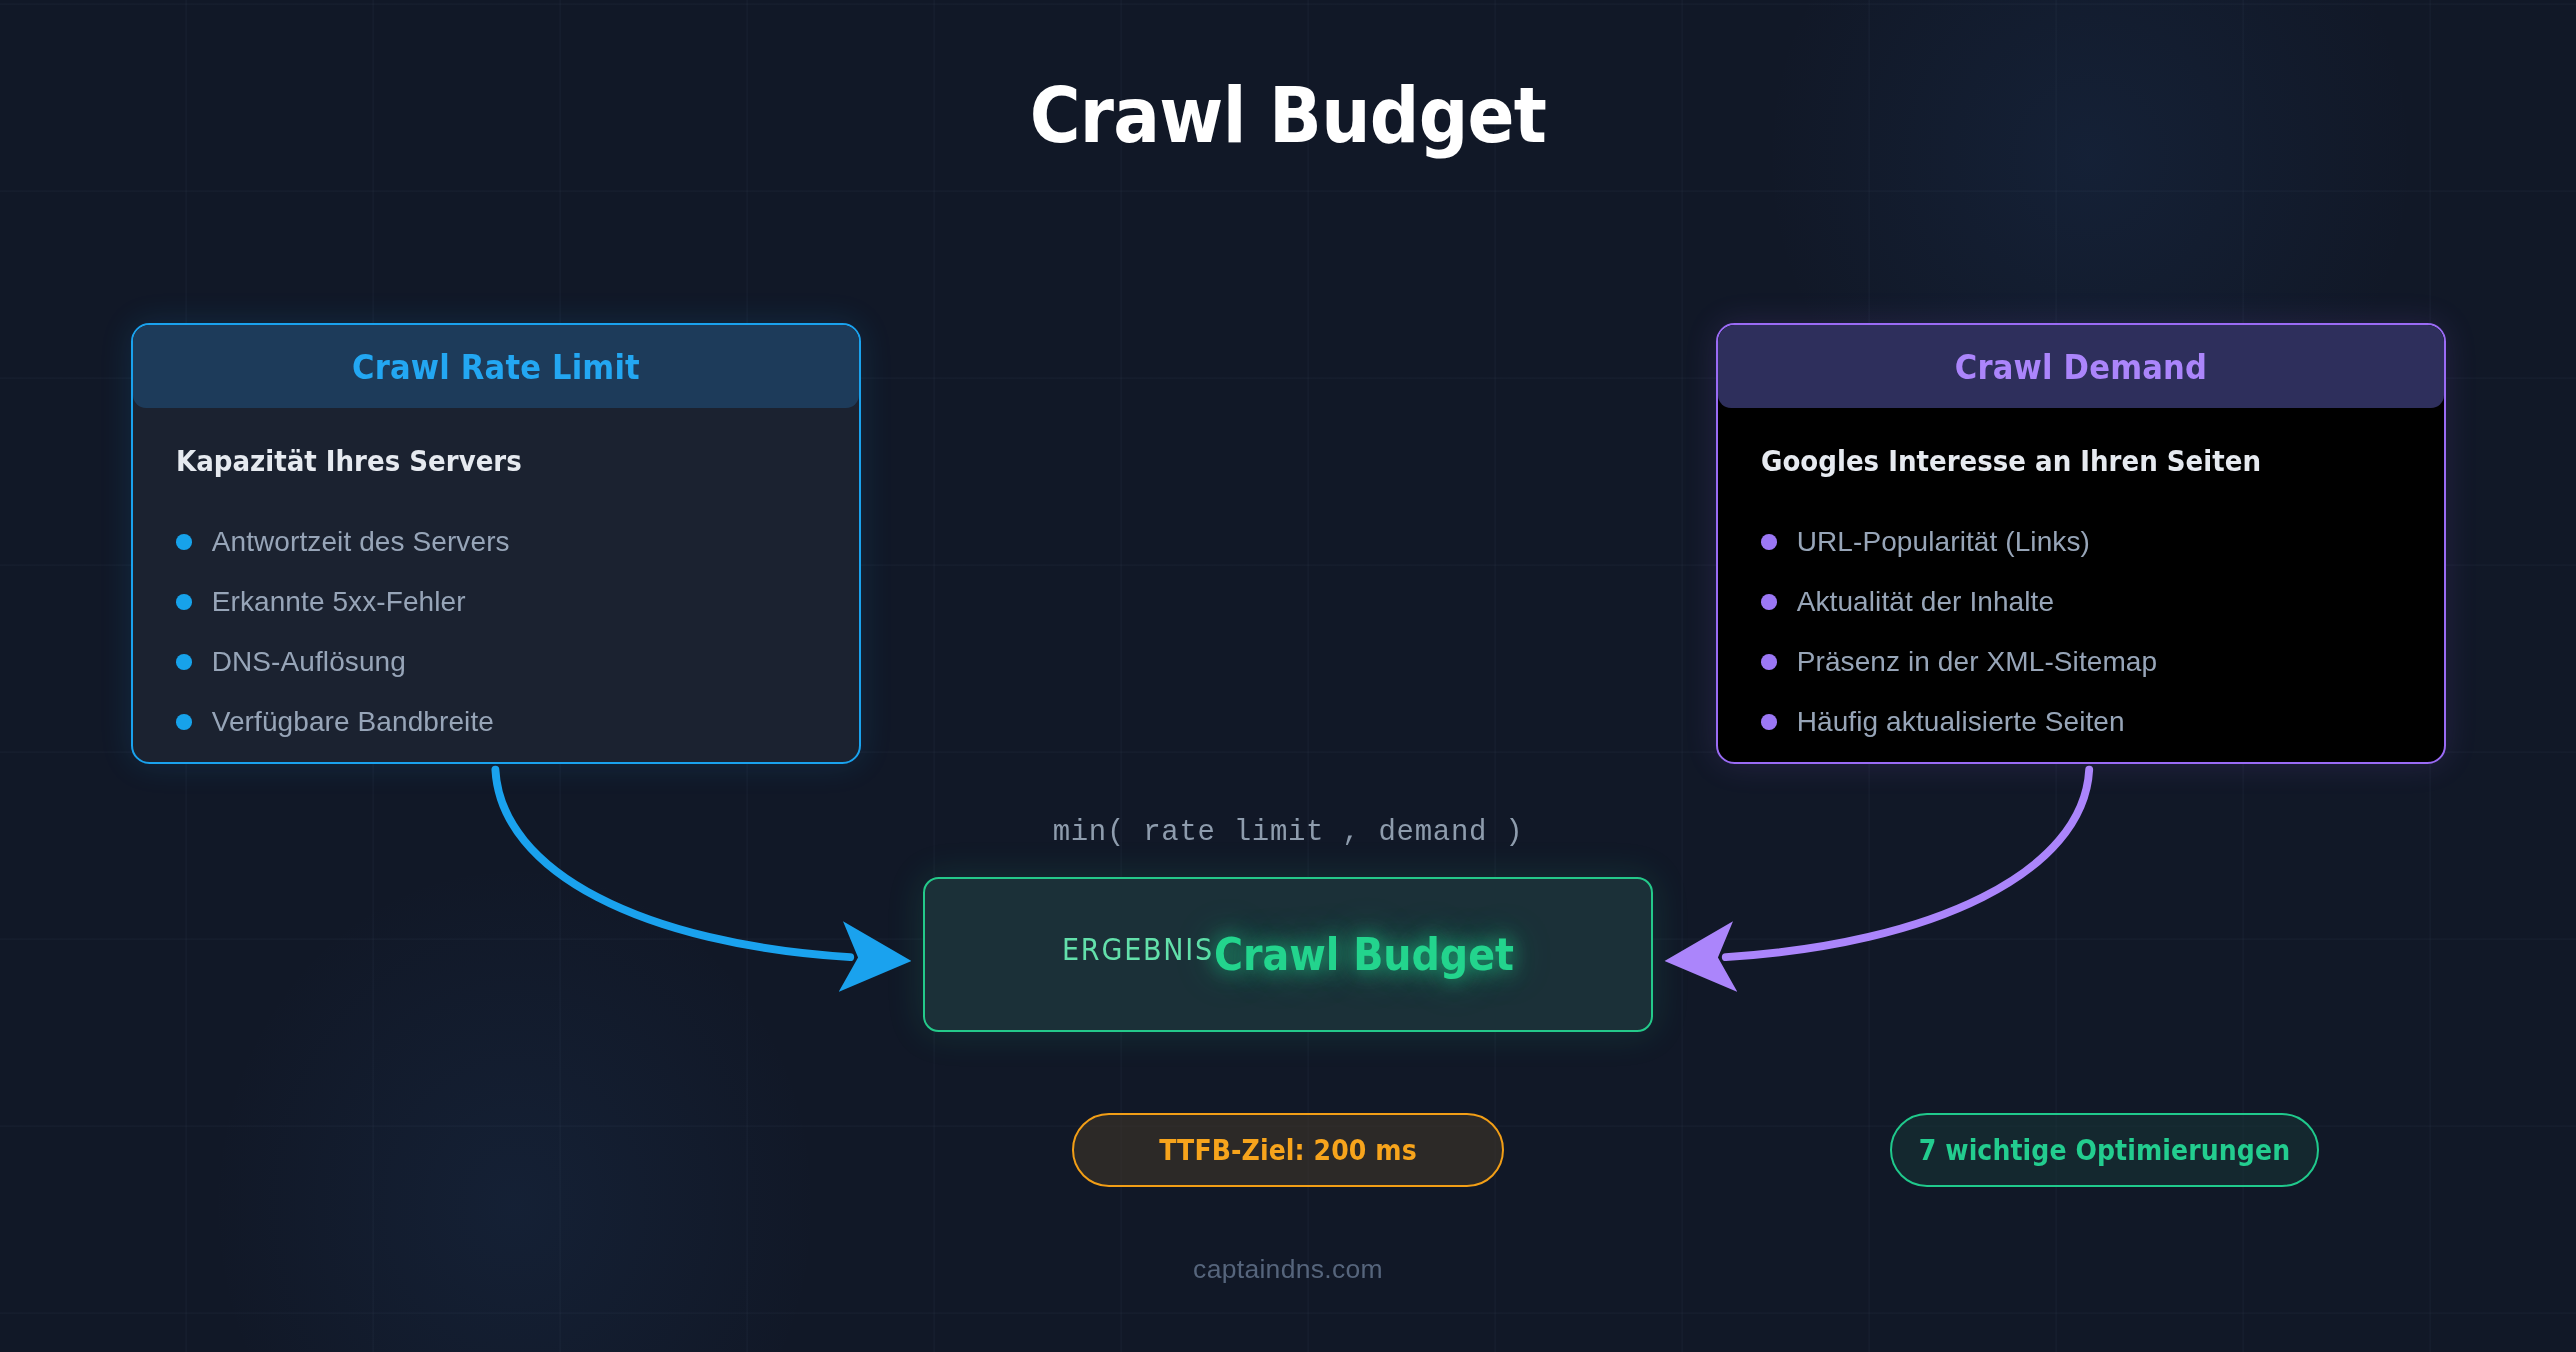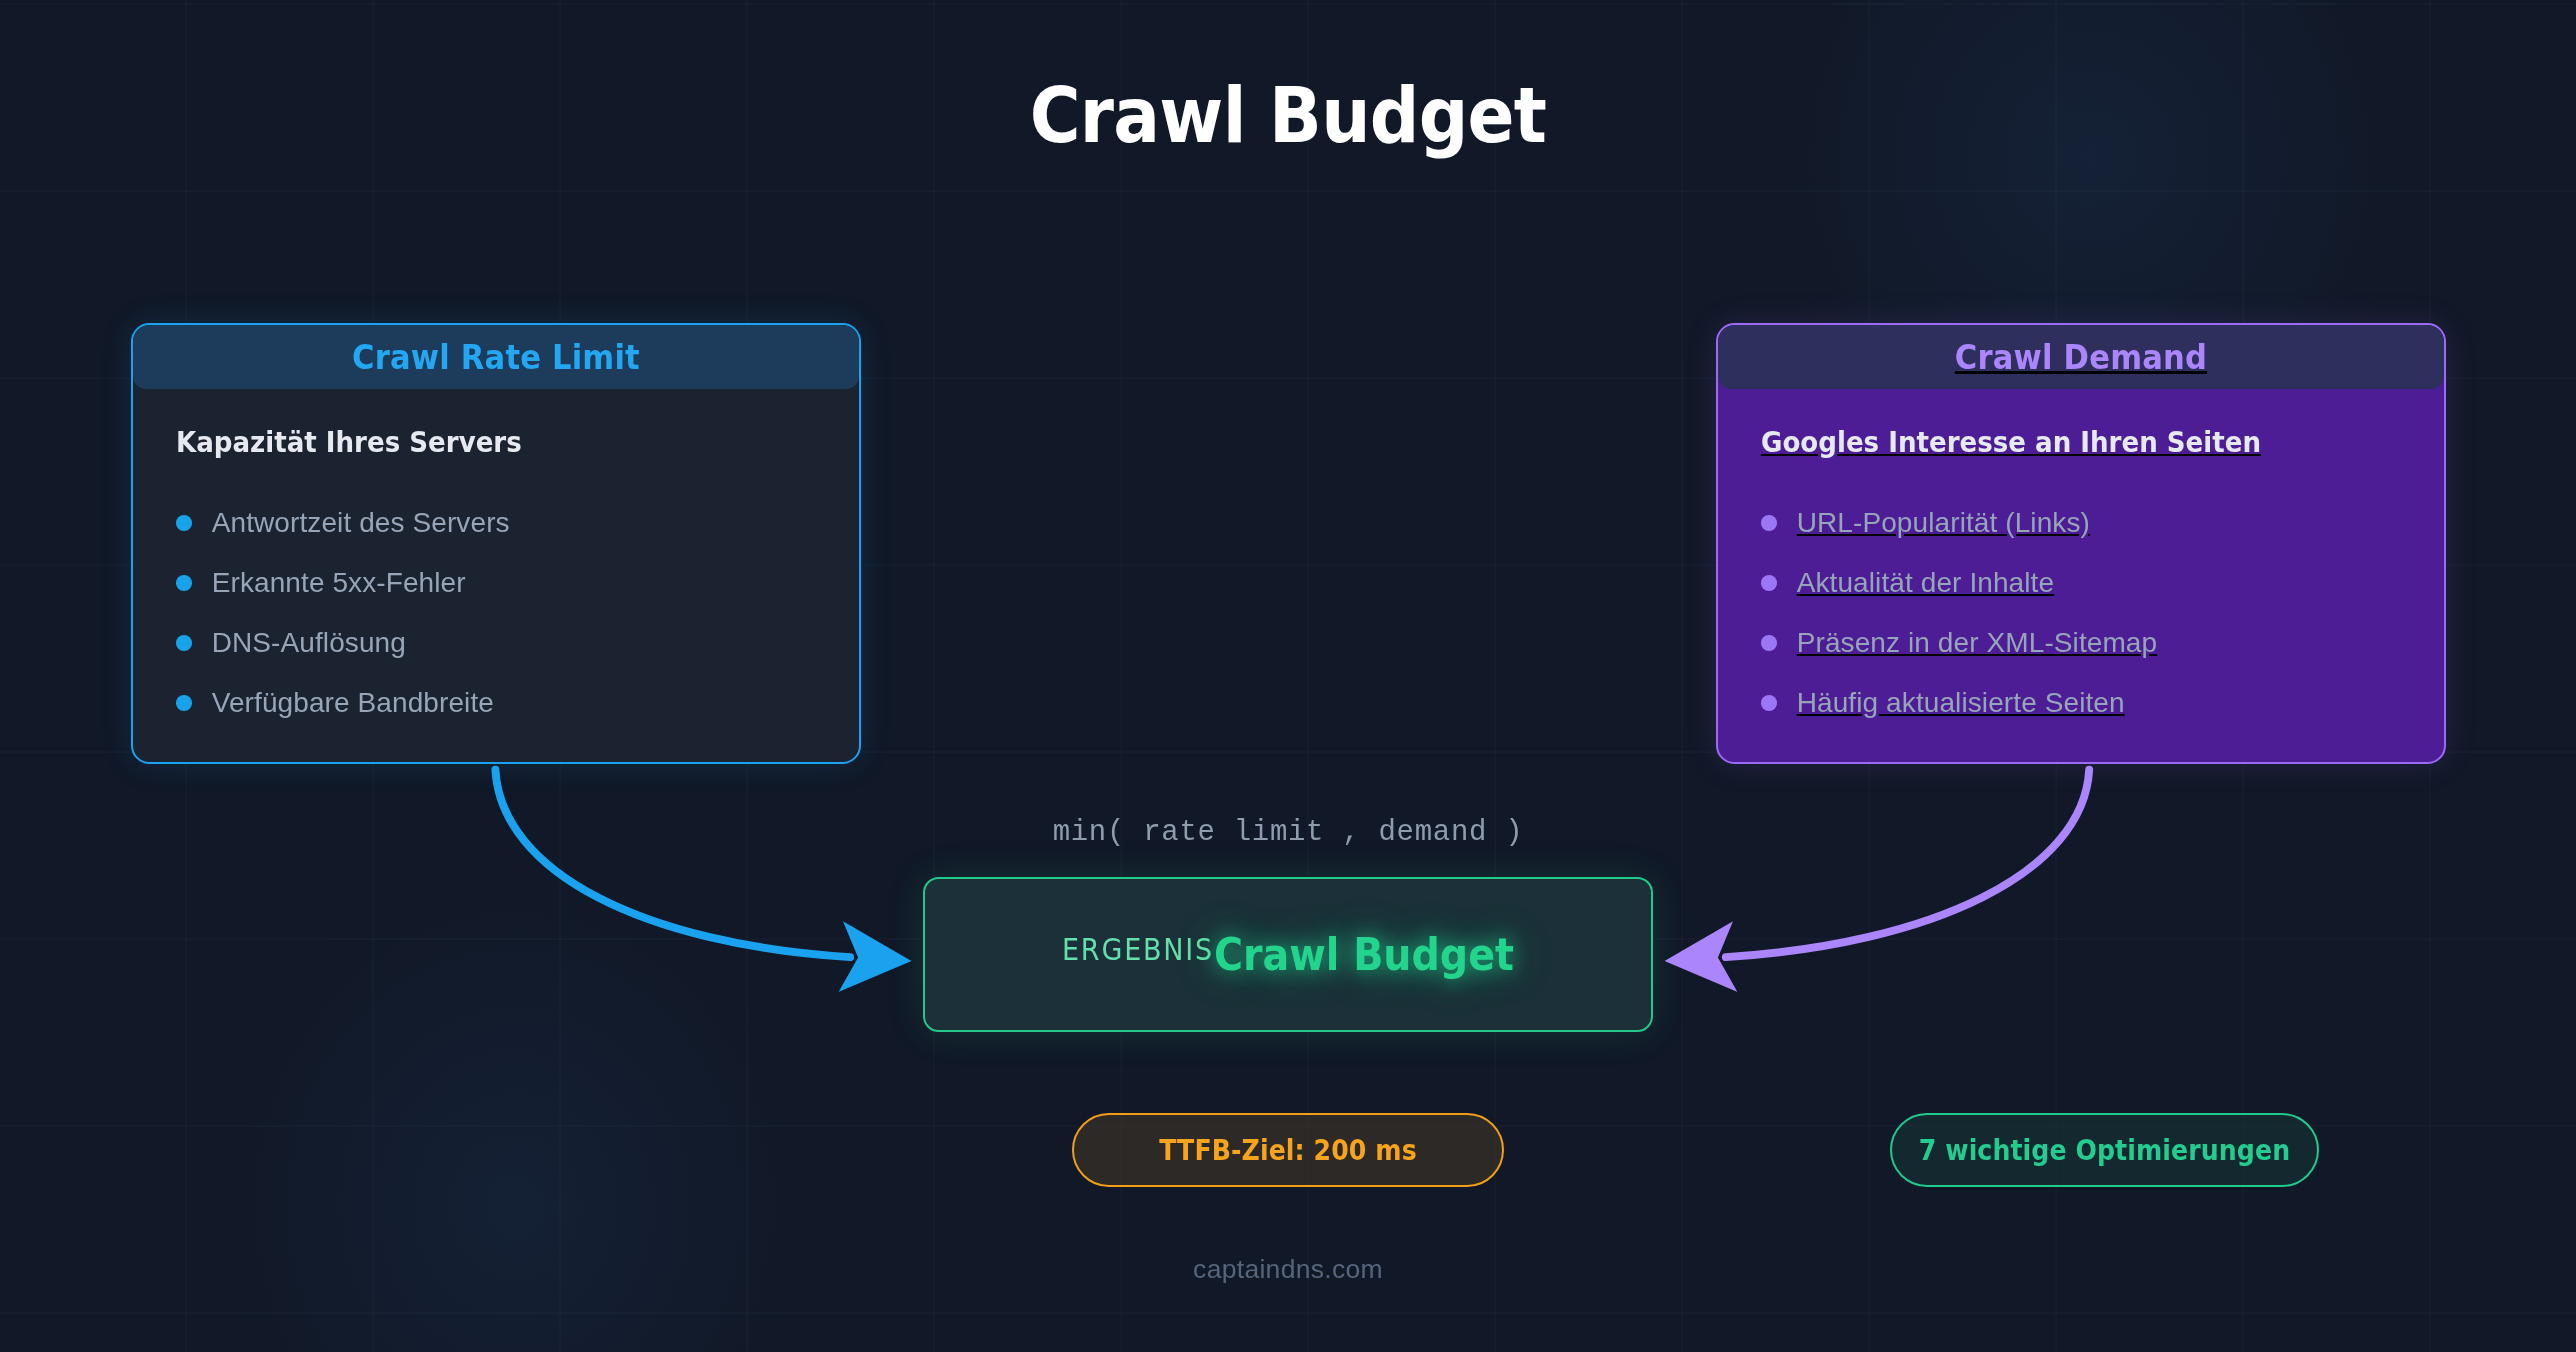--- a/index.html
+++ b/index.html
@@ -82,27 +82,26 @@
     overflow:hidden;
   }
   .card-blue{
     left:131px; top:323px;
     background:#1b2230;
     border:2.9px solid #1aa2ee;
     box-shadow:0 0 33px rgba(26,162,238,.14);
   }
   .card-purple{
     left:1716px; top:323px;
-    background:#4c1d95;
+    background:#000000;
     border:2.9px solid #9a6bf5;
     box-shadow:0 0 33px rgba(154,107,245,.14);
-    text-decoration:underline;
   }
   .card-head{
-    height:64px;
+    height:83px;
     display:flex; align-items:center; justify-content:center;
     border-radius:14.3px 14.3px 13px 13px;
   }
   .card-blue .card-head{ background:#1d3b5a; }
   .card-purple .card-head{ background:#2e2f5c; }
 
   .card-head-title{
     font-family:"Liberation Sans Narrow","DejaVu Sans Condensed","Liberation Sans", sans-serif;
     font-stretch:condensed;
     font-weight:700;

